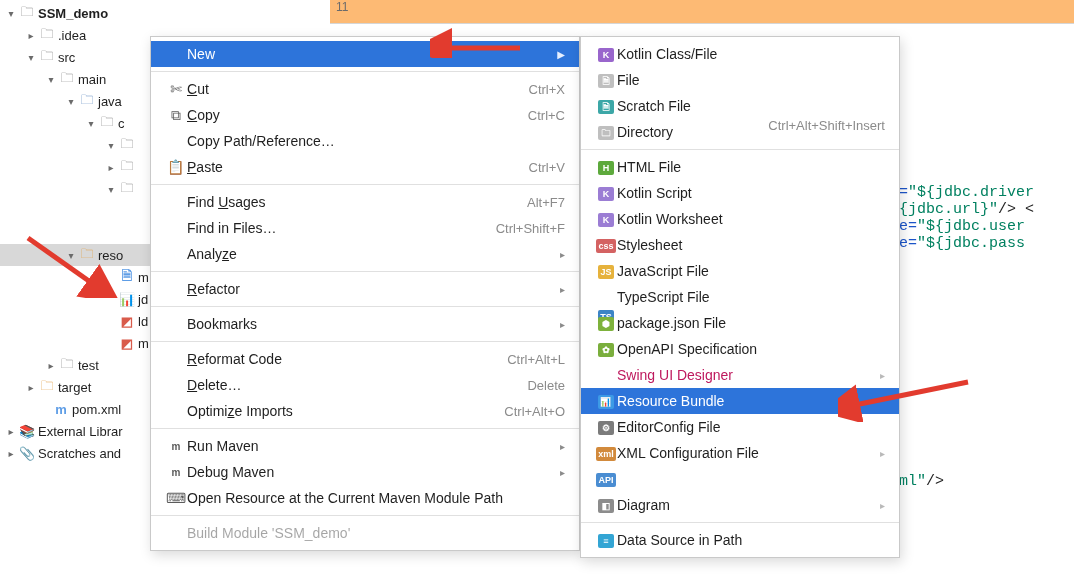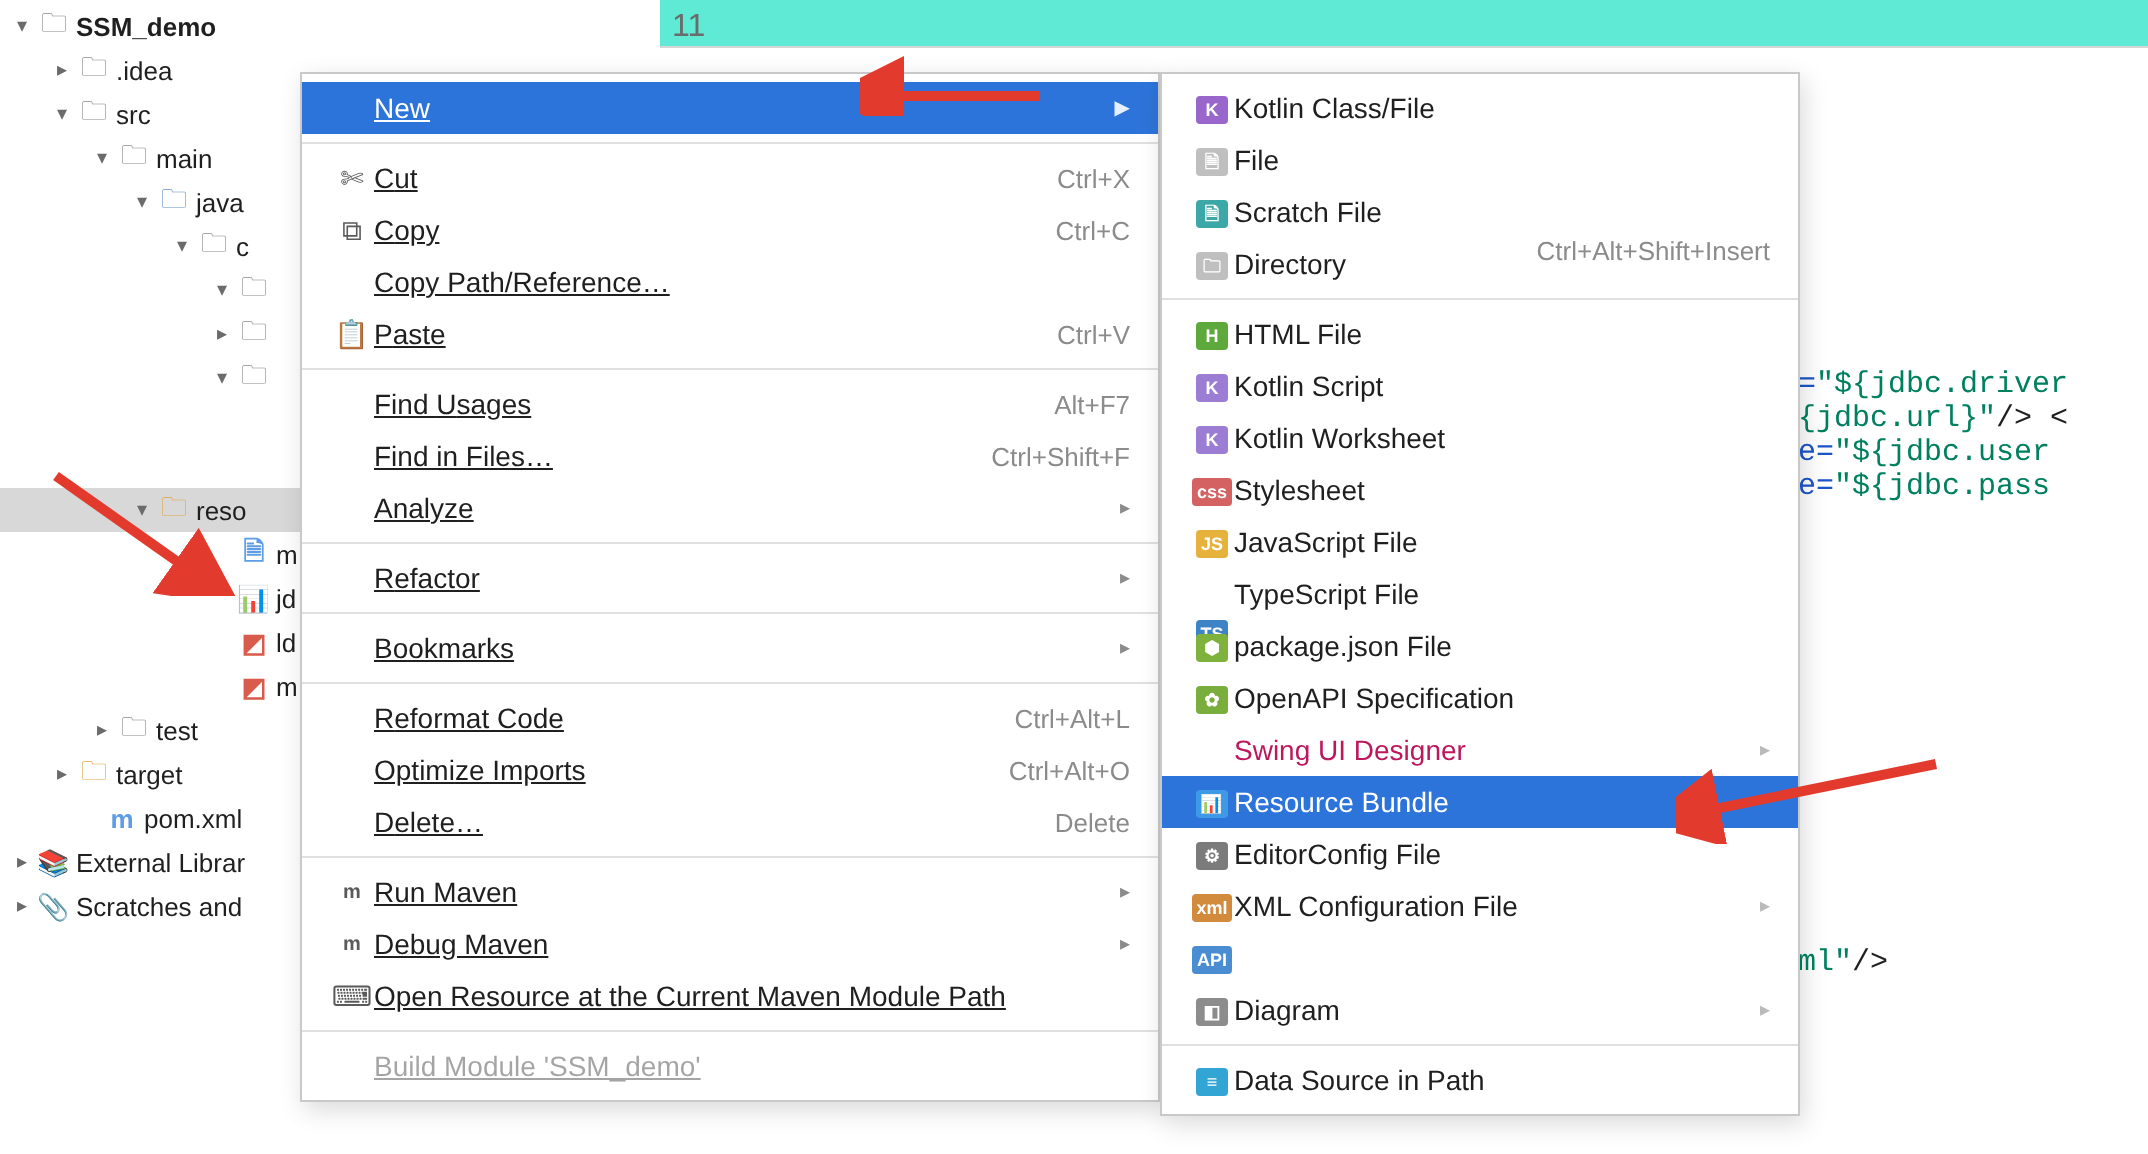--- a/index.html
+++ b/index.html
@@ -39,26 +39,26 @@
     .file-m { color: #5e9de6; font-weight: bold; font-size: 10px; }
     .file-xml { color: #d95b4b; font-weight: bold; font-size: 10px; }
     .lib-ico { color: #6c9; }
 
     
     .tabs {
       position: absolute;
       left: 330px; top: 0; right: 0;
       height: 24px;
       border-bottom: 1px solid #d6d6d6;
-      background: #5eead4;
+      background: #fdba74;
       display: flex;
-      align-items: flex-end;
+      align-items: flex-start;
       padding-left: 6px;
       color: #6b6b6b;
-      font-size: 16px;
+      font-size: 12px;
     }
     .editor {
       position: absolute;
       left: 330px; top: 24px; right: 0; bottom: 0;
       font-family: Consolas, "Courier New", monospace;
       font-size: 15px;
       padding: 160px 0 0 560px;  
       color: #1f1f1f;
       white-space: pre;
     }
@@ -78,21 +78,21 @@
       z-index: 20;
     }
     .menu-item {
       display: flex;
       align-items: center;
       height: 26px;
       padding: 0 14px;
       font-size: 14px;
     }
     .menu-item .m-ico   { width: 22px; text-align: center; color: #5b5b5b; }
-    .menu-item .m-label { flex: 1; text-decoration: underline; }
+    .menu-item .m-label { flex: 1; }
     .menu-item .m-short { color: #8b8b8b; font-size: 13px; padding-left: 8px; }
     .menu-item .m-arrow { color: #8b8b8b; font-size: 10px; }
     .menu-item.highlight { background: #2d74da; color: #ffffff; }
     .menu-item.highlight .m-short,
     .menu-item.highlight .m-arrow { color: #e6efff; }
     .menu-sep { height: 1px; margin: 4px 0; background: #e0e0e0; }
     .mn { text-decoration: underline; }
 
     
     .sub-menu {
@@ -325,27 +325,27 @@
   </div>
   <div class="menu-sep"></div>
 
   <div class="menu-item">
     <span class="m-ico"></span>
     <span class="m-label"><span class="mn">R</span>eformat Code</span>
     <span class="m-short">Ctrl+Alt+L</span>
   </div>
   <div class="menu-item">
     <span class="m-ico"></span>
+    <span class="m-label"><span class="mn">D</span>elete…</span>
+    <span class="m-short">Delete</span>
+  </div>
+  <div class="menu-item">
+    <span class="m-ico"></span>
     <span class="m-label">Optimi<span class="mn">z</span>e Imports</span>
     <span class="m-short">Ctrl+Alt+O</span>
-  </div>
-  <div class="menu-item">
-    <span class="m-ico"></span>
-    <span class="m-label"><span class="mn">D</span>elete…</span>
-    <span class="m-short">Delete</span>
   </div>
   <div class="menu-sep"></div>
 
   <div class="menu-item">
     <span class="m-ico file-m">m</span>
     <span class="m-label">Run Maven</span>
     <span class="m-arrow">▸</span>
   </div>
   <div class="menu-item">
     <span class="m-ico file-m">m</span>

